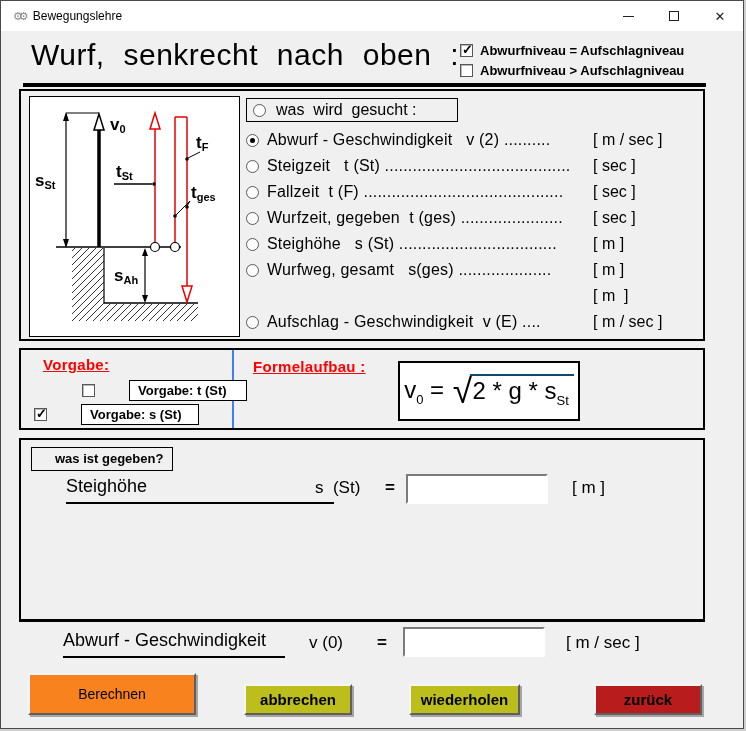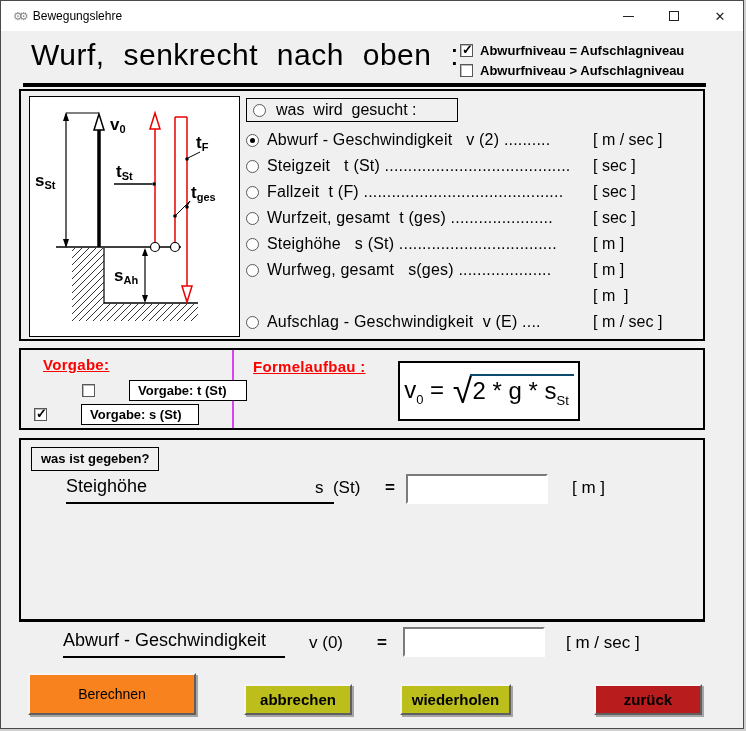--- a/index.html
+++ b/index.html
@@ -76,21 +76,21 @@
   .opt-label { font-size:16px; white-space:pre; letter-spacing:0.2px; }
   .opt-unit { position:absolute; left:347px; font-size:16px; white-space:pre; }
 
   
   .box2 {
     position:absolute; left:18px; top:347px; width:686px; height:82px;
     border:2px solid #000;
   }
   .vorgabe-pane {
     position:absolute; left:0; top:0; width:213px; height:100%;
-    border-right:2px solid #d946ef;
+    border-right:2px solid #3b82f6;
   }
   .red-title {
     color:#ff0000; font-weight:bold; font-size:15px;
     text-decoration:underline; letter-spacing:0.3px;
   }
   .vorgabe-title { position:absolute; left:22px; top:6px; }
   .vorgabe-row { position:absolute; left:13px; display:flex; align-items:center; }
   .vorgabe-row .label-box {
     margin-left:34px; width:118px; height:21px; border:1px solid #000; background:#fff;
     font-size:13px; font-weight:bold; line-height:19px; padding-left:8px; white-space:pre;
@@ -107,21 +107,21 @@
   .sqrt-sign { font-size:36px; font-weight:300; margin:0 -3px 0 2px; line-height:1; }
   .radicand { font-size:24px; border-top:2px solid #0c4a6e; padding:1px 5px 0 3px; white-space:pre; }
 
   
   .box3 {
     position:absolute; left:18px; top:437px; width:686px; height:184px;
     border:2px solid #000; border-bottom-width:3px;
   }
   .gegeben-btn {
     position:absolute; left:10px; top:7px; border:1px solid #000;
-    font-size:13px; font-weight:bold; padding:3px 9px 4px 9px; background:#f0f0f0;
+    font-size:13px; font-weight:bold; padding:3px 9px 4px 23px; background:#f0f0f0;
   }
   .given-label {
     position:absolute; left:45px; top:36px; width:268px;
     font-size:18px; border-bottom:2px solid #000; padding-bottom:5px; white-space:pre;
   }
   .given-symbol { position:absolute; left:294px; top:38px; font-size:17px; white-space:pre; }
   .given-eq { position:absolute; left:364px; top:38px; font-size:17px; font-weight:bold; }
   .field {
     position:absolute; width:142px; height:30px; background:#fff;
     border:2px solid; border-color:#7b7b7b #ffffff #ffffff #7b7b7b;
@@ -143,21 +143,21 @@
   
   .btn3d {
     border:2px solid; border-color:#f5f5f5 #5f5f5f #5f5f5f #f5f5f5;
     box-shadow:2px 2px 0 #a5a5a5; color:#000; cursor:default;
     font-family:"Liberation Sans", sans-serif;
     display:flex; align-items:center; justify-content:center; position:absolute;
   }
   .btn-berechnen { left:27px; top:672px; width:168px; height:42px; font-size:14px; }
   .btn-olive { top:683px; height:31px; font-size:15px; font-weight:bold; }
   .btn-abbrechen  { left:243px; width:108px; }
-  .btn-wiederholen{ left:399px; width:111px; }
+  .btn-wiederholen{ left:408px; width:111px; }
   .btn-zurueck    { left:593px; width:108px; }
 
   
   svg text { font-family:"Liberation Sans", sans-serif; font-weight:bold; }
 </style>
 </head>
 <body>
 
 <div class="window">
 
@@ -263,21 +263,21 @@
         <span class="opt-label">Steigzeit   t (St) ........................................</span>
         <span class="opt-unit">[ sec ]</span>
       </div>
       <div class="opt-row">
         <span class="radio"></span>
         <span class="opt-label">Fallzeit  t (F) ...........................................</span>
         <span class="opt-unit">[ sec ]</span>
       </div>
       <div class="opt-row">
         <span class="radio"></span>
-        <span class="opt-label">Wurfzeit, gesamt  t (ges) ......................</span>
+        <span class="opt-label">Wurfzeit, gegeben  t (ges) ......................</span>
         <span class="opt-unit">[ sec ]</span>
       </div>
       <div class="opt-row">
         <span class="radio"></span>
         <span class="opt-label">Steighöhe   s (St) ..................................</span>
         <span class="opt-unit">[ m ]</span>
       </div>
       <div class="opt-row">
         <span class="radio"></span>
         <span class="opt-label">Wurfweg, gesamt   s(ges) ....................</span>

